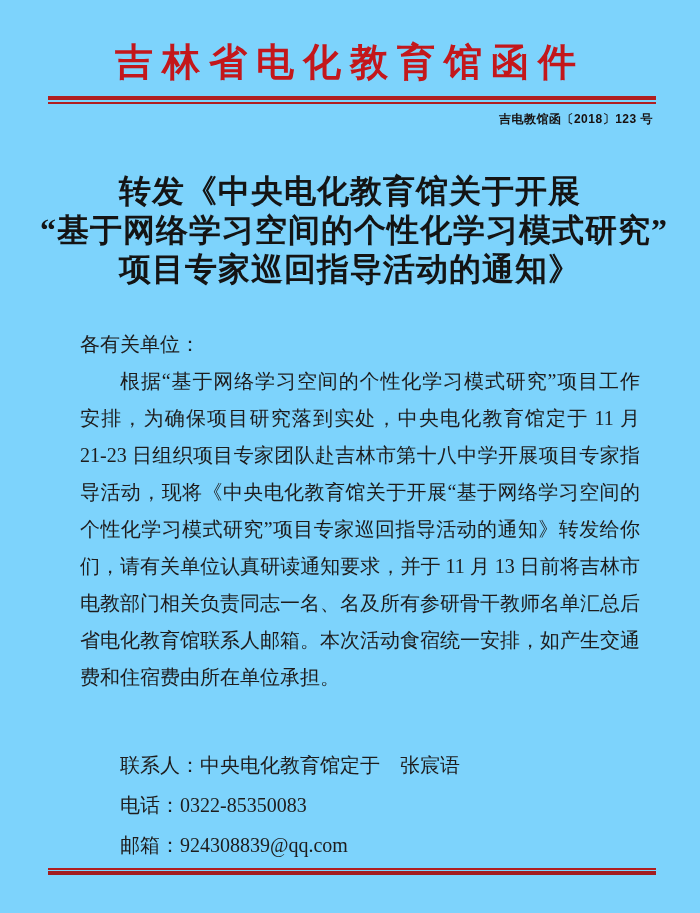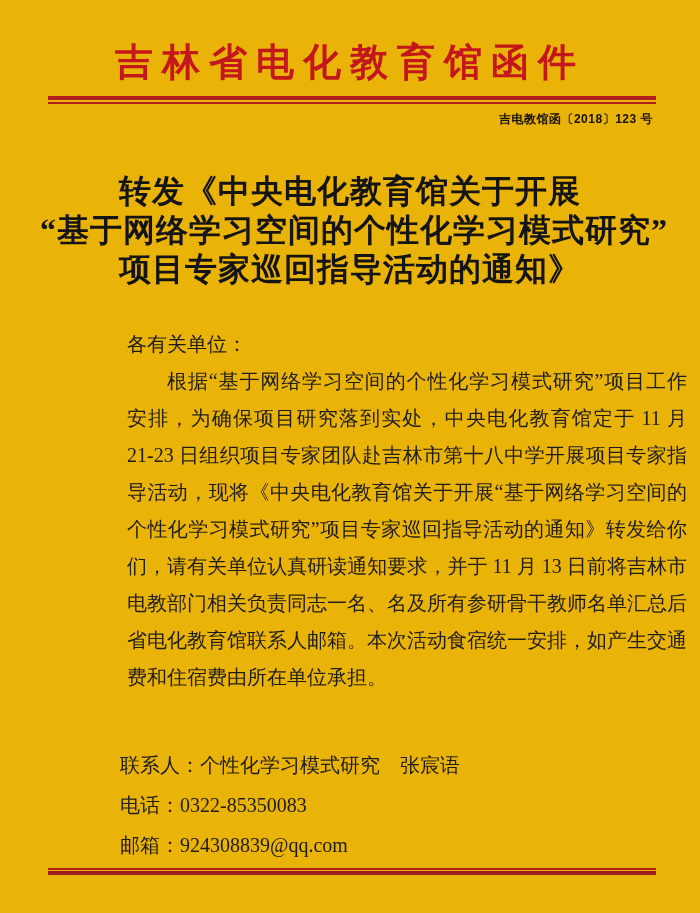--- a/index.html
+++ b/index.html
@@ -5,21 +5,21 @@
   html, body {
     margin: 0;
     padding: 0;
     background: #e8e8e6;
   }
   .page {
     position: relative;
     width: 700px;
     height: 913px;
     margin: 0 auto;
-    background: #eab308;
+    background: #7dd3fc;
     overflow: hidden;
     font-family: "Liberation Serif", "DejaVu Serif", serif;
   }
   
   .letterhead-title {
     position: absolute;
     top: 42px;
     left: 0;
     width: 100%;
     text-align: center;
@@ -71,21 +71,20 @@
   }
   
   .body-text {
     position: absolute;
     top: 326px;
     left: 80px;
     width: 560px;
     font-size: 20px;
     line-height: 37px;
     color: #1e1c1c;
-    margin-left: 47px;
   }
   .body-text .b-line {
     height: 37px;
     white-space: nowrap;
     text-align: justify;
     text-align-last: justify;
     text-justify: inter-character;
   }
   .body-text .b-line.left {
     text-align: left;
@@ -143,21 +142,21 @@
     <div class="b-line">21-23 日组织项目专家团队赴吉林市第十八中学开展项目专家指</div>
     <div class="b-line">导活动，现将《中央电化教育馆关于开展“基于网络学习空间的</div>
     <div class="b-line">个性化学习模式研究”项目专家巡回指导活动的通知》转发给你</div>
     <div class="b-line">们，请有关单位认真研读通知要求，并于 11 月 13 日前将吉林市</div>
     <div class="b-line">电教部门相关负责同志一名、名及所有参研骨干教师名单汇总后</div>
     <div class="b-line">省电化教育馆联系人邮箱。本次活动食宿统一安排，如产生交通</div>
     <div class="b-line left">费和住宿费由所在单位承担。</div>
   </div>
 
   <div class="contact">
-    <div class="c-line">联系人：个性化学习模式研究　张宸语</div>
+    <div class="c-line">联系人：中央电化教育馆定于　张宸语</div>
     <div class="c-line">电话：0322-85350083</div>
     <div class="c-line">邮箱：924308839@qq.com</div>
   </div>
 
   <div class="rule-bottom">
     <div class="thin"></div>
     <div class="gap"></div>
     <div class="thick"></div>
   </div>
 

